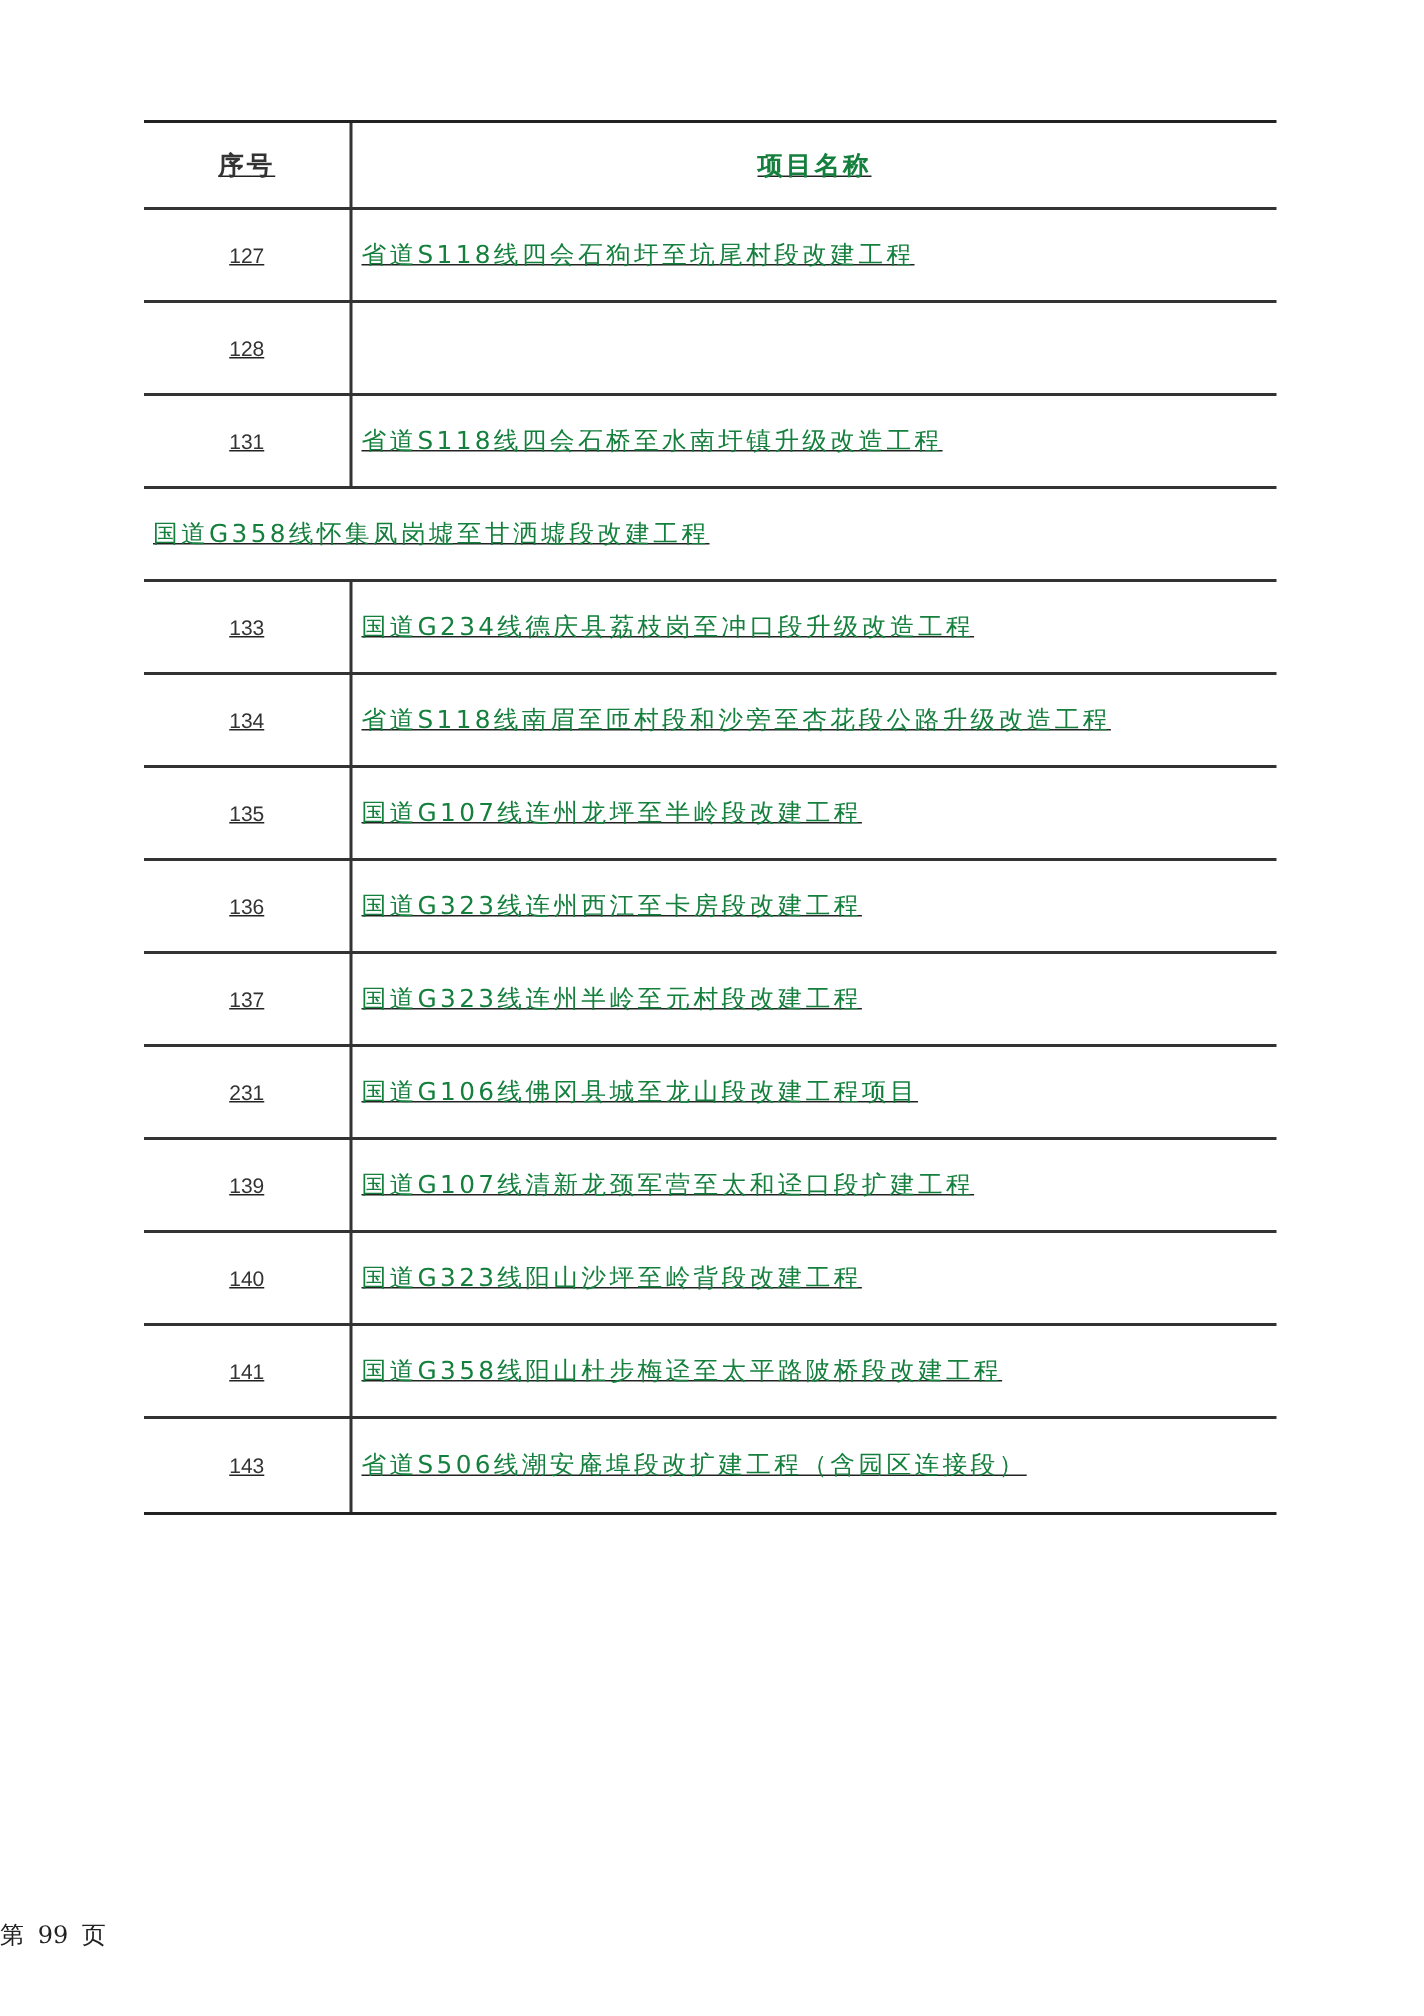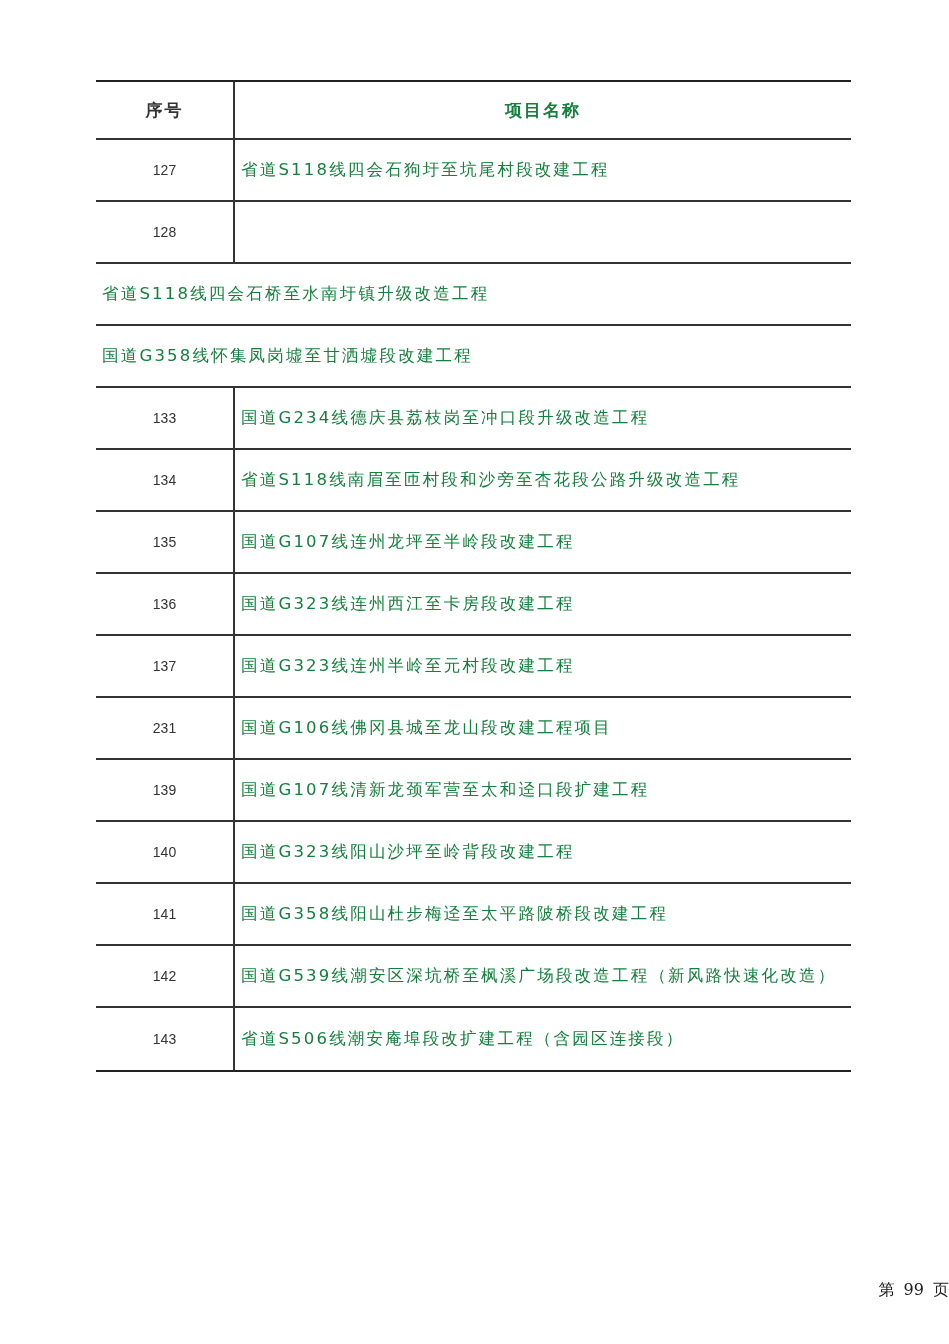--- a/index.html
+++ b/index.html
@@ -1,42 +1,43 @@
 <!DOCTYPE html>
 <html><head>
 <meta charset="utf-8">
 <style>
   html, body { margin: 0; padding: 0; background: #ffffff; }
   body { width: 949px; height: 1344px; position: relative; overflow: hidden; font-family: "DejaVu Sans", sans-serif; color: #222; }
   .table { position: absolute; left: 96px; top: 80px; width: 755px; border-top: 2px solid #222; border-bottom: 2px solid #222; }
-  .row { display: flex; height: 62px; border-bottom: 2px solid #333; box-sizing: border-box; }
+  .row { display: flex; height: 62px; border-bottom: 2px solid #333; box-sizing: border-box; text-decoration: underline; }
   .row:last-child { border-bottom: none; }
   .row.header { height: 58px; }
   .cell-no { width: 137px; border-right: 2px solid #333; display: flex; align-items: center; justify-content: center; font-size: 14px; color: #333; font-family: "Liberation Sans Narrow", "Liberation Sans", sans-serif; }
   .cell-name { flex: 1; display: flex; align-items: center; padding-left: 6px; font-size: 16.5px; letter-spacing: 2.2px; color: #15803d; white-space: nowrap; }
   .header .cell-no, .header .cell-name { font-weight: bold; font-size: 17px; letter-spacing: 2px; }
   .header .cell-name { justify-content: center; padding-left: 0; }
-  .footer { position: absolute; top: 1280px; left: 0; width: 949px; text-align: right; font-family: "DejaVu Serif", serif; font-size: 16px; word-spacing: 4px; color: #222; }
+  .footer { position: absolute; top: 1280px; left: 0; width: 949px; text-align: left; font-family: "DejaVu Serif", serif; font-size: 16px; word-spacing: 4px; color: #222; }
 </style>
 </head>
 <body>
 
 <div class="table">
   <div class="row header">
     <div class="cell-no">序号</div>
     <div class="cell-name">项目名称</div>
   </div>
   <div class="row">
       <div class="cell-no">127</div>
       <div class="cell-name">省道S118线四会石狗圩至坑尾村段改建工程</div>
     </div>
   <div class="row">
       <div class="cell-no">128</div>
     </div>
   <div class="row">
+      <div class="cell-no">131</div>
       <div class="cell-name">省道S118线四会石桥至水南圩镇升级改造工程</div>
     </div>
   <div class="row">
       <div class="cell-name">国道G358线怀集凤岗墟至甘洒墟段改建工程</div>
     </div>
   <div class="row">
       <div class="cell-no">133</div>
       <div class="cell-name">国道G234线德庆县荔枝岗至冲口段升级改造工程</div>
     </div>
   <div class="row">
@@ -65,22 +66,18 @@
     </div>
   <div class="row">
       <div class="cell-no">140</div>
       <div class="cell-name">国道G323线阳山沙坪至岭背段改建工程</div>
     </div>
   <div class="row">
       <div class="cell-no">141</div>
       <div class="cell-name">国道G358线阳山杜步梅迳至太平路陂桥段改建工程</div>
     </div>
   <div class="row">
-      <div class="cell-no">142</div>
-      <div class="cell-name">国道G539线潮安区深坑桥至枫溪广场段改造工程（新风路快速化改造）</div>
-    </div>
-  <div class="row">
       <div class="cell-no">143</div>
       <div class="cell-name">省道S506线潮安庵埠段改扩建工程（含园区连接段）</div>
     </div>
 </div>
 
 <div class="footer">第 99 页</div>
 
 </body></html>

